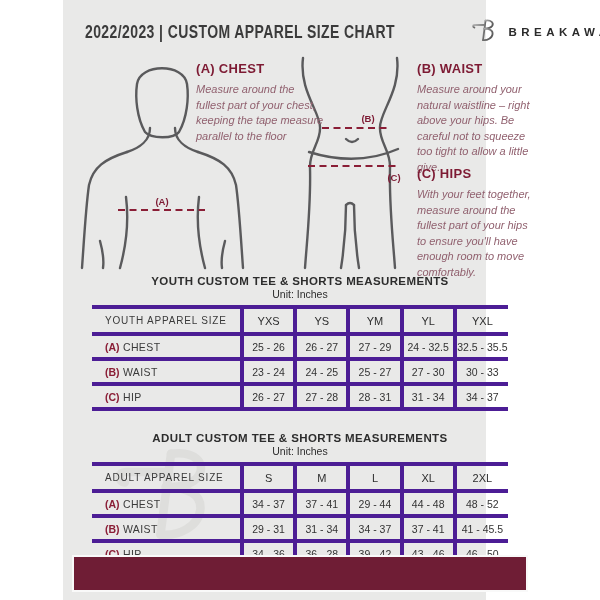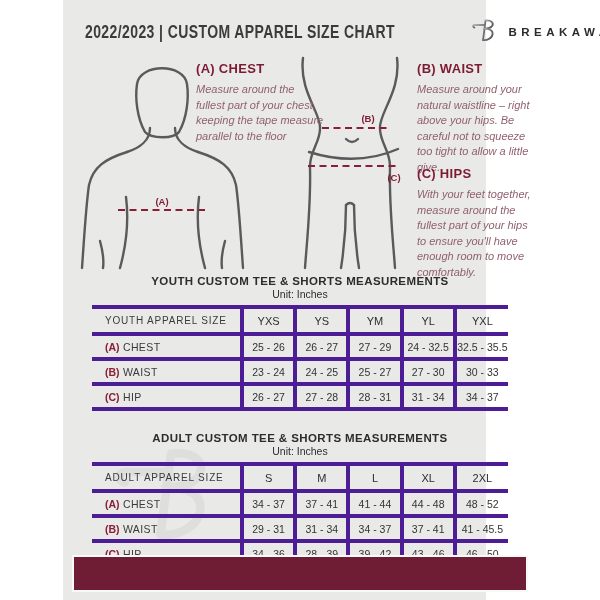--- a/index.html
+++ b/index.html
@@ -210,36 +210,36 @@
             <th>L</th>
             <th>XL</th>
             <th>2XL</th>
           </tr>
         </thead>
       <tbody>
           <tr>
             <td><span class="pfx">(A)</span><span class="lbl"> CHEST</span></td>
             <td>34 - 37</td>
             <td>37 - 41</td>
-            <td>41 - 44</td>
+            <td>29 - 44</td>
             <td>44 - 48</td>
             <td>48 - 52</td>
           </tr>
           <tr>
             <td><span class="pfx">(B)</span><span class="lbl"> WAIST</span></td>
             <td>29 - 31</td>
             <td>31 - 34</td>
             <td>34 - 37</td>
             <td>37 - 41</td>
             <td>41 - 45.5</td>
           </tr>
           <tr>
             <td><span class="pfx">(C)</span><span class="lbl"> HIP</span></td>
             <td>34 - 36</td>
-            <td>28 - 39</td>
+            <td>36 - 28</td>
             <td>39 - 42</td>
             <td>43 - 46</td>
             <td>46 - 50</td>
           </tr>
         </tbody>
     </table>
   </div>
 
   <div class="footer-bar"></div>
 </div>

